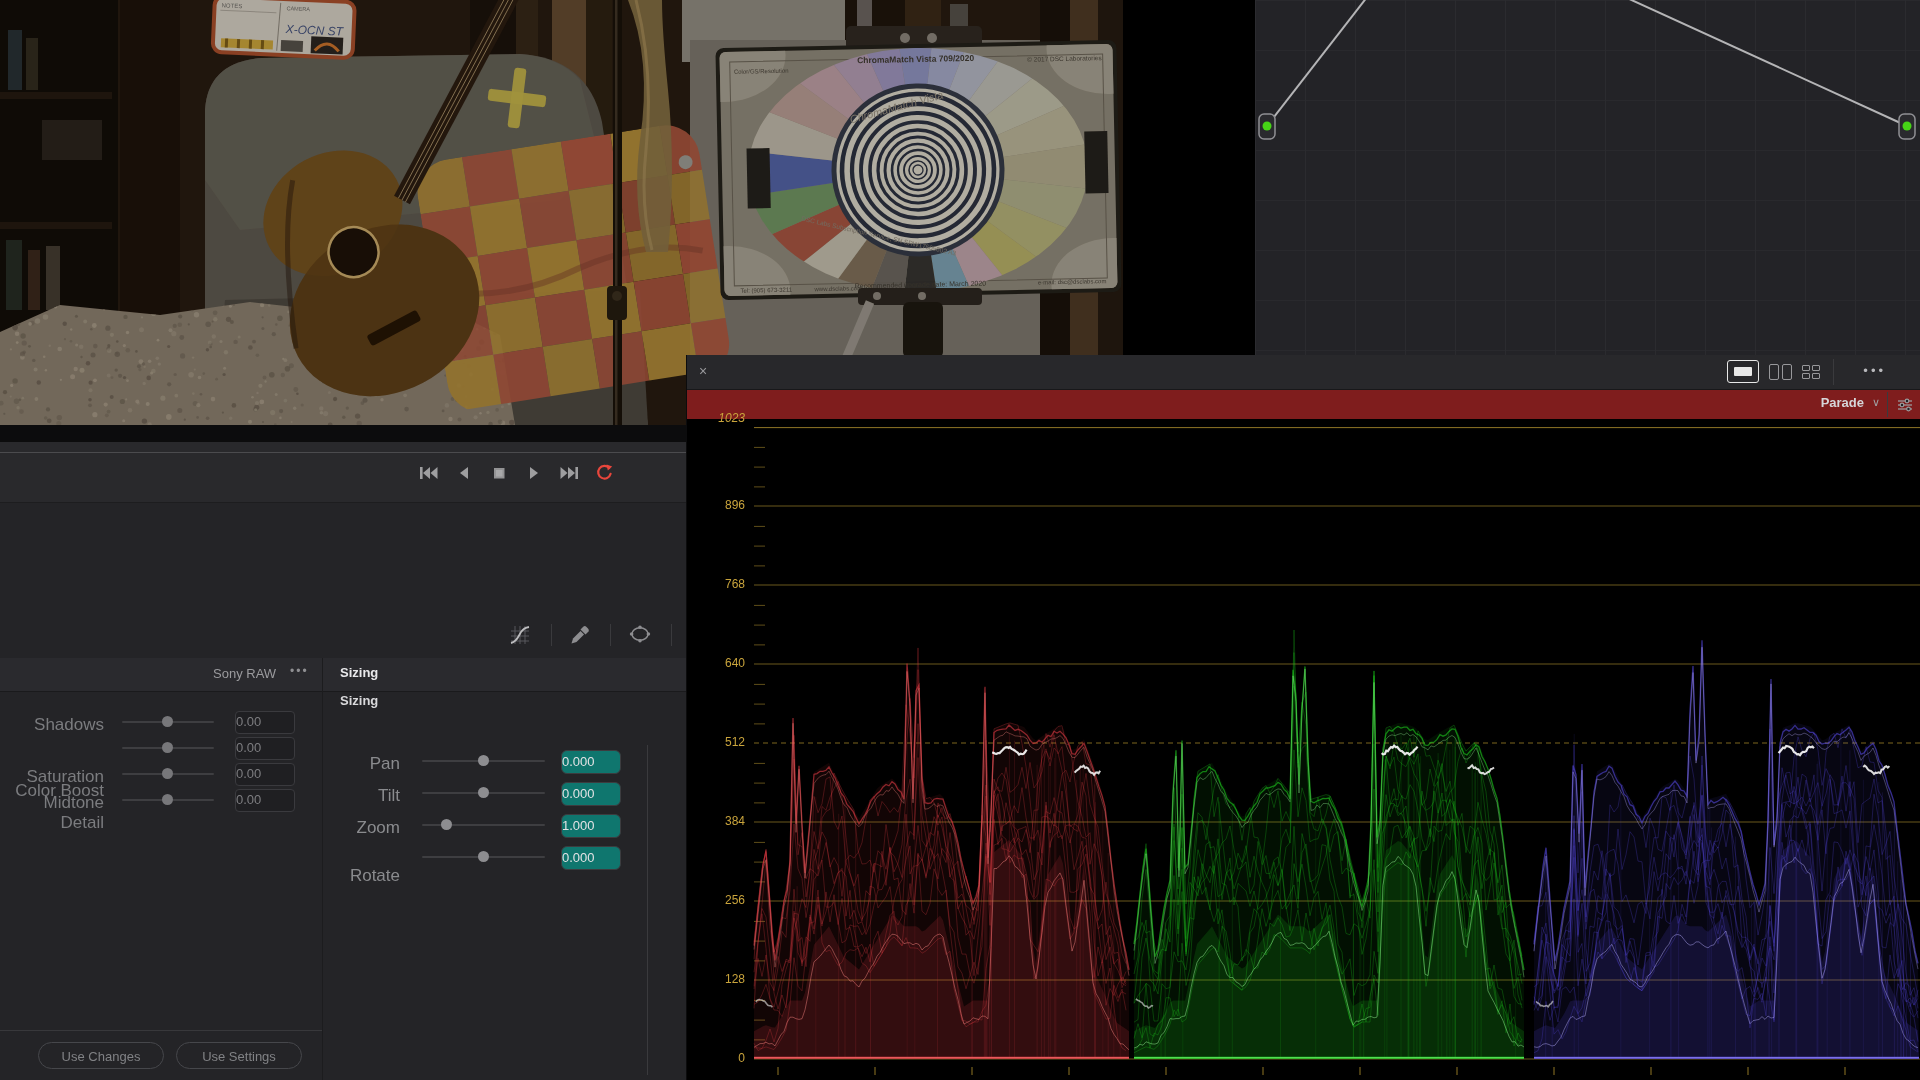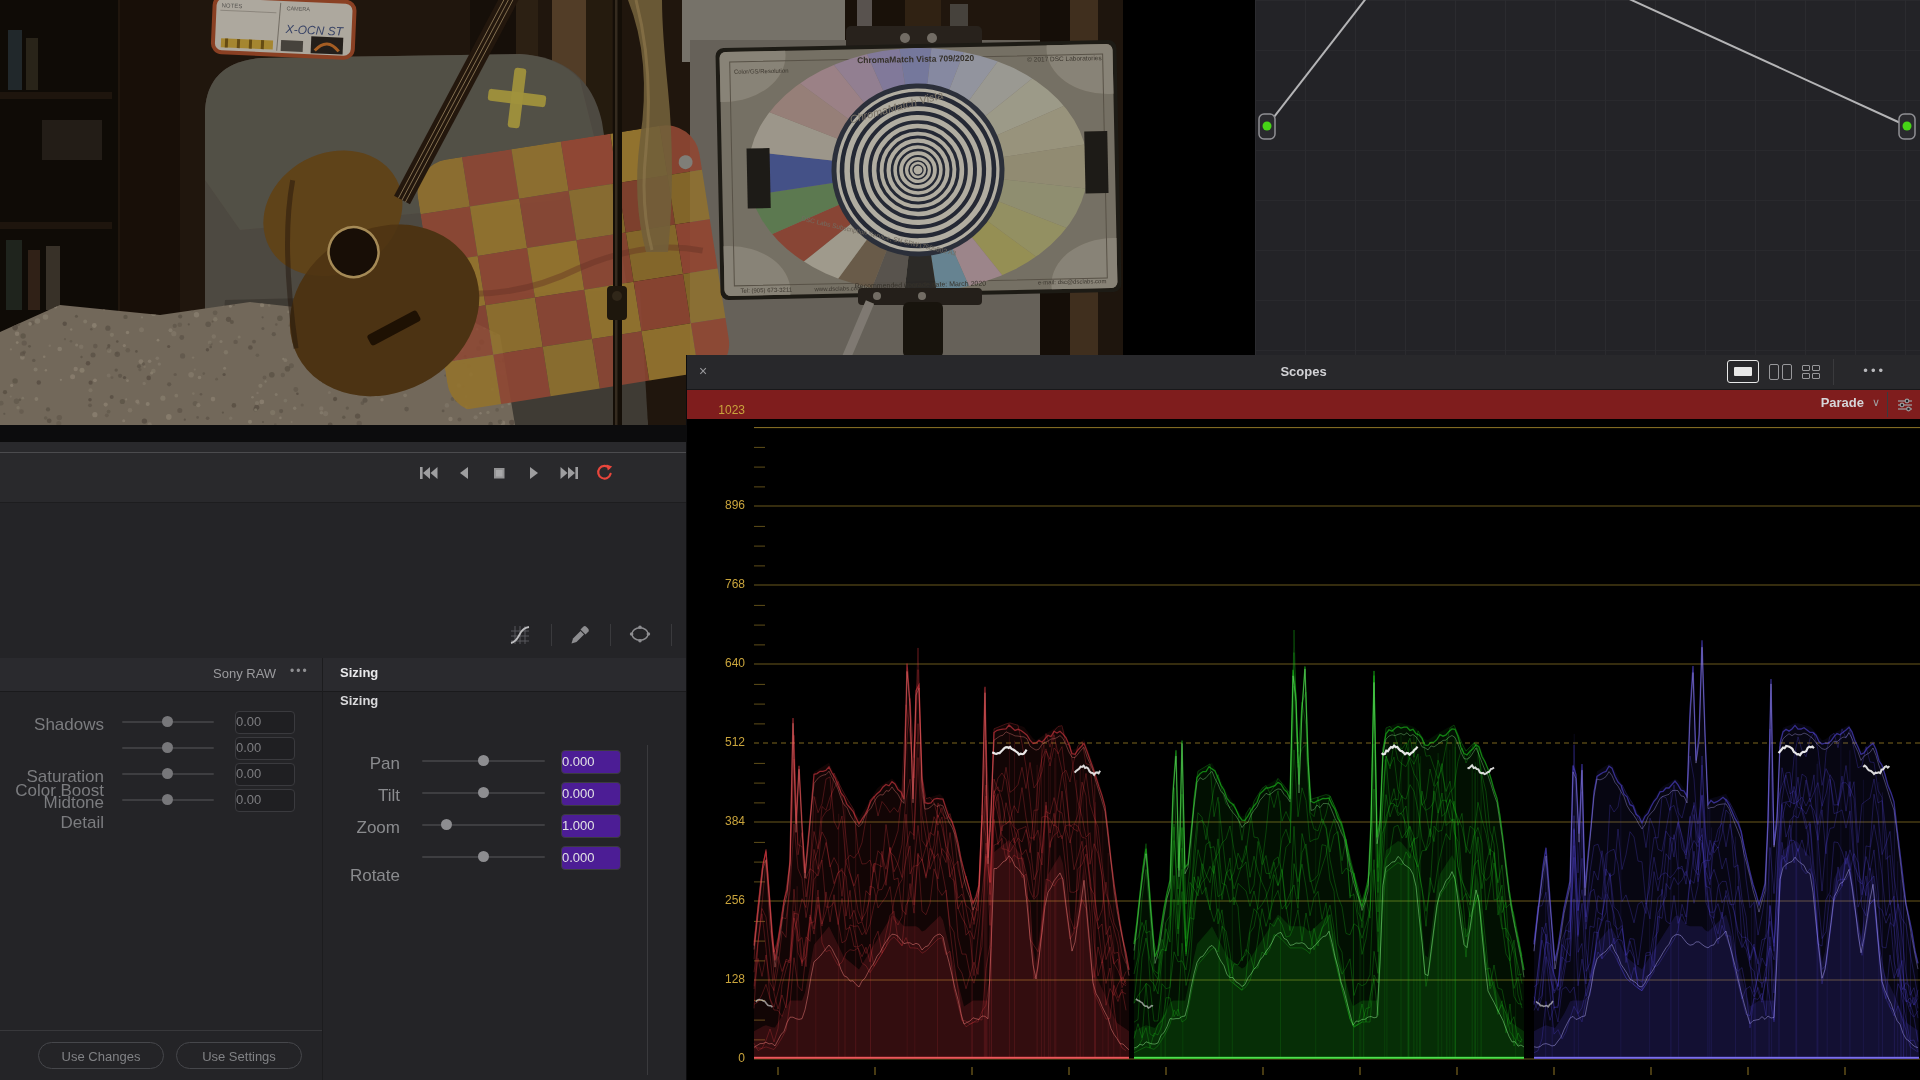--- a/index.html
+++ b/index.html
@@ -27,21 +27,21 @@
   .tab-title-dim{position:absolute;top:8px;font-size:13px;color:#9b9b9e;}
   .tab-menu{position:absolute;top:6px;font-size:12px;letter-spacing:2px;color:#8f8f92;cursor:pointer;}
   .tab-title{position:absolute;top:7px;font-size:13px;font-weight:bold;color:#e9e9eb;}
   #vdiv-panels{left:322px;top:233px;width:1px;height:422px;background:#1c1c1e;}
   .section-label{position:absolute;font-size:13px;font-weight:bold;color:#d9d9db;}
   .srow-label{position:absolute;font-size:17px;color:#7b7c7f;text-align:right;}
   .track{position:absolute;height:2px;background:#3e3e41;border-radius:1px;cursor:pointer;}
   .thumb{position:absolute;width:11px;height:11px;border-radius:50%;background:#8d8d90;cursor:pointer;}
   .valbox{position:absolute;background:#1f1f22;border:1px solid #3a3a3e;border-radius:4px;
           font-size:13px;color:#7d7d80;text-align:left;line-height:20px;cursor:text;}
-  .valbox.bright{background:#4c1d95;border-color:#3c3c3f;color:#e2e2e4;line-height:21px;}
+  .valbox.bright{background:#0f766e;border-color:#3c3c3f;color:#e2e2e4;line-height:21px;border-radius:6px;}
   #raw-divider{left:0;top:605px;width:322px;height:1px;background:#38383b;}
   .pillbtn{position:absolute;top:617px;height:27px;border:1px solid #46474b;border-radius:14px;
            color:#818285;font-size:13px;text-align:center;line-height:26px;cursor:pointer;background:transparent;}
   #sizing-scroll{left:647px;top:320px;width:1px;height:330px;background:#3a3a3d;}
   
   #scopes{left:686px;top:355px;width:1234px;height:725px;background:#000;border-left:1px solid #0c0c0d;box-sizing:border-box;}
   #scopes-header{position:absolute;left:0;top:0;width:100%;height:35px;background:#28282b;border-bottom:1px solid #18181a;box-sizing:border-box;}
   #scopes-close{position:absolute;left:12px;top:8px;font-size:14px;color:#9a9a9d;cursor:pointer;}
   #scopes-title{position:absolute;left:0;top:9px;width:100%;text-align:center;font-size:13px;font-weight:bold;color:#d2d2d5;}
   .layout-icons{position:absolute;right:100px;top:5px;display:flex;gap:10px;align-items:center;}
@@ -843,21 +843,20 @@
       <div class="thumb" style="left:478px;top:426px;"></div>
       <div class="valbox bright" style="left:561px;width:58px;height:22px;top:421px;">0.000</div>
 
       <div class="abs" id="sizing-scroll"></div>
     </div>
   </div>
 
   <div class="abs" id="scopes">
     <div id="scopes-header">
       <div id="scopes-close">×</div>
-      <div id="scopes-title">Scopes</div>
       <div class="layout-icons">
         <div class="lay-sel">
             <div class="inner"></div>
           </div>
         <div class="lay-dual">
             <i></i>
             <i></i>
           </div>
         <div class="lay-quad">
             <i></i>
@@ -880,21 +879,21 @@
               <line x1="2" y1="9" x2="16" y2="9"></line>
               <line x1="2" y1="13" x2="16" y2="13"></line>
           </g>
           <circle cx="11" cy="5" r="1.8" fill="#222225" stroke="#9a9a9d" stroke-width="1.2"></circle>
           <circle cx="6" cy="9" r="1.8" fill="#222225" stroke="#9a9a9d" stroke-width="1.2"></circle>
           <circle cx="12.5" cy="13" r="1.8" fill="#222225" stroke="#9a9a9d" stroke-width="1.2"></circle>
         </svg>
       </div>
     </div>
     <div id="axis-labels">
-        <div class="axis-label" style="left: 12px; top: 48px;">1023</div>
+        <div class="axis-label" style="left: 12px; top: 56px; font-style: italic;">1023</div>
         <div class="axis-label" style="left: 12px; top: 143px;">896</div>
         <div class="axis-label" style="left: 12px; top: 222px;">768</div>
         <div class="axis-label" style="left: 12px; top: 301px;">640</div>
         <div class="axis-label" style="left: 12px; top: 380px;">512</div>
         <div class="axis-label" style="left: 12px; top: 459px;">384</div>
         <div class="axis-label" style="left: 12px; top: 538px;">256</div>
         <div class="axis-label" style="left: 12px; top: 617px;">128</div>
         <div class="axis-label" style="left: 12px; top: 696px;">0</div>
       </div>
     <svg id="wave" viewBox="0 0 1234 661">

